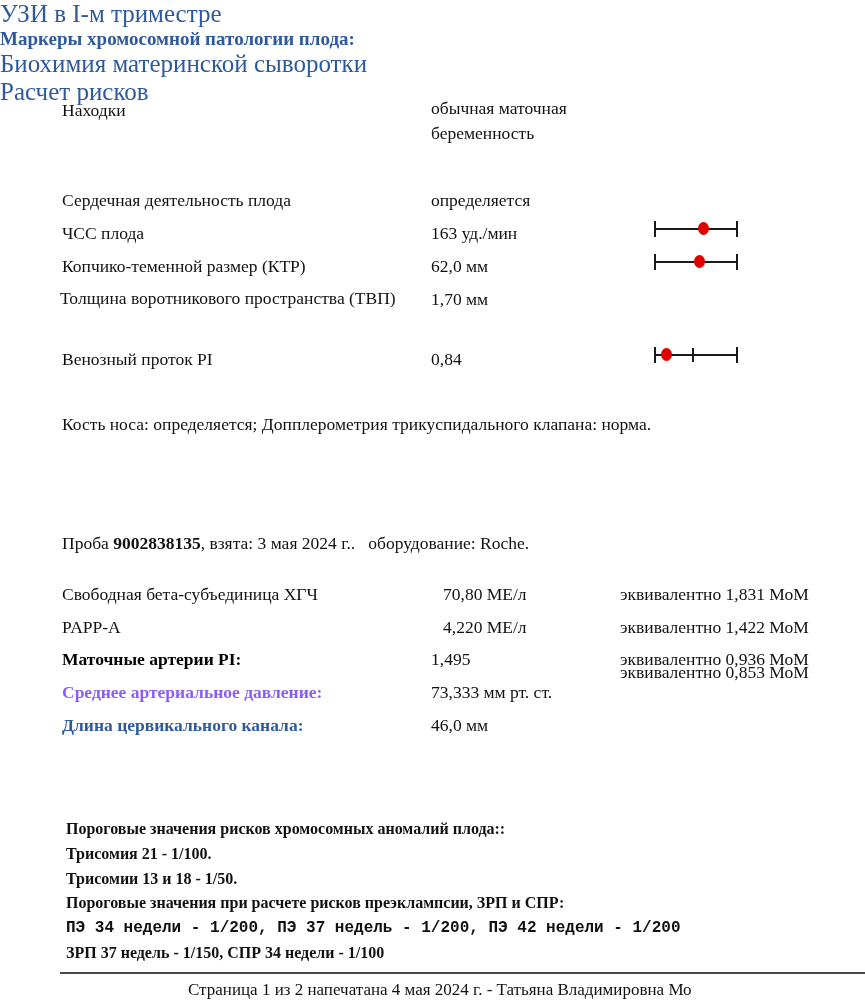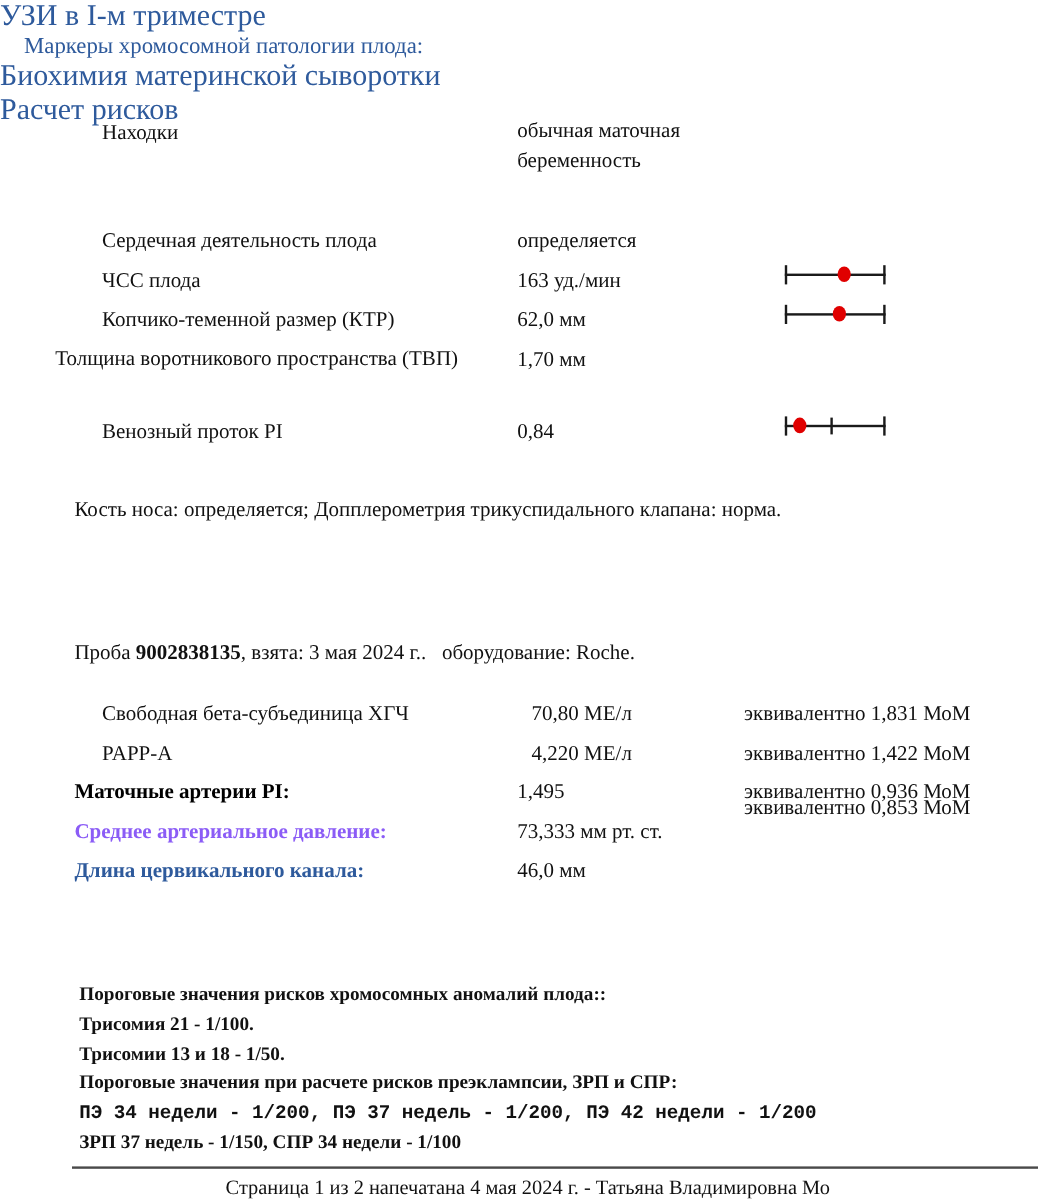--- a/index.html
+++ b/index.html
@@ -15,21 +15,21 @@
     font-family: "Liberation Serif", "DejaVu Serif", serif;
     color: #111111;
   }
   .page {
     position: relative;
     width: 865px;
     height: 1000px;
     box-sizing: border-box;
   }
   .h-main      { font-size: 25px; left: 62px; }
-  .h-sub-blue  { font-size: 19px; left: 62px; color: #2e5a9c; font-weight: normal; padding-left: 20px; }
+  .h-sub-blue  { font-size: 19px; left: 62px; color: #2e5a9c; font-weight: bold; }
 
   .line-bold {
     position: absolute;
     font-weight: bold;
     font-size: 17.5px;
     white-space: nowrap;
     left: 62px;
   }
   .line-reg {
     position: absolute;
@@ -37,29 +37,29 @@
     white-space: nowrap;
     left: 62px;
   }
   .reg-weight { font-weight: normal; }
   .cell {
     position: absolute;
     font-size: 17.5px;
     white-space: nowrap;
     line-height: 1;
   }
-  .cell-label      { left: 62px; margin-left: 23px; }
+  .cell-label      { left: 62px; }
   .cell-label-blue { left: 62px; color: #2e5a9c; font-weight: bold; }
   .cell-value      { left: 431px; }
   .cell-value-ind  { left: 443px; }
   .cell-mom        { left: 620px; }
 
   .wrap-label {
     position: absolute;
-    left: 46px;
+    left: 60px;
     font-size: 17.5px;
     width: 360px;
     line-height: 25px;
   }
   .wrap-value {
     position: absolute;
     left: 431px;
     font-size: 17.5px;
     width: 200px;
     line-height: 25px;

